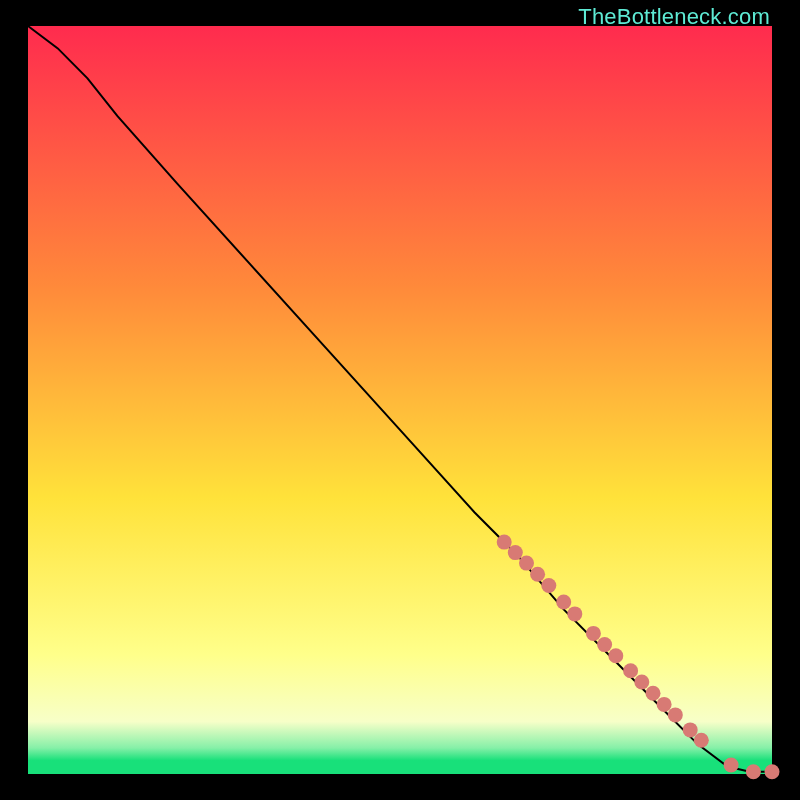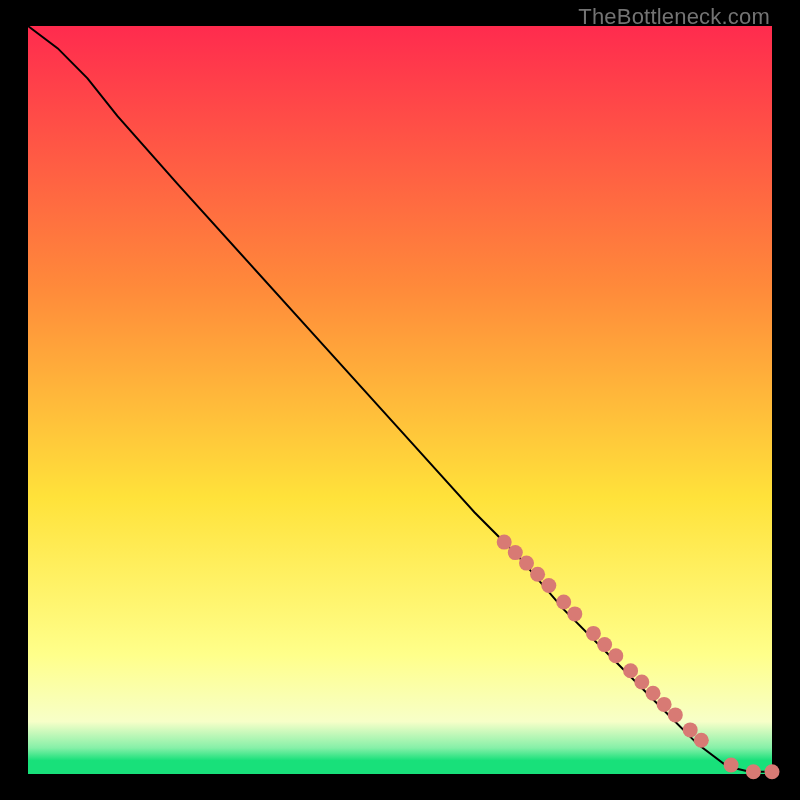--- a/index.html
+++ b/index.html
@@ -32,21 +32,21 @@
       var(--c-cream) 93%,
       var(--c-mint) 96.5%,
       var(--c-green) 98.2%,
       var(--c-green) 100%
     );
   }
   .attribution {
     position: absolute;
     top: 4px;
     right: 30px;
-    color: #737373;
+    color: #5eead4;
     font-size: 22px;
     font-weight: 400;
     letter-spacing: 0.2px;
   }
   svg.curve {
     position: absolute;
     left: 28px;
     top: 26px;
     width: 744px;
     height: 748px;

